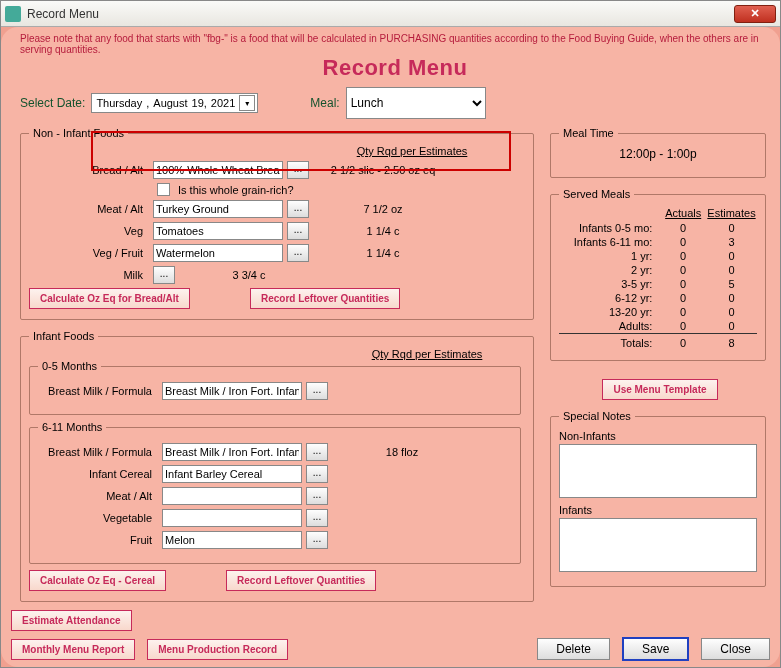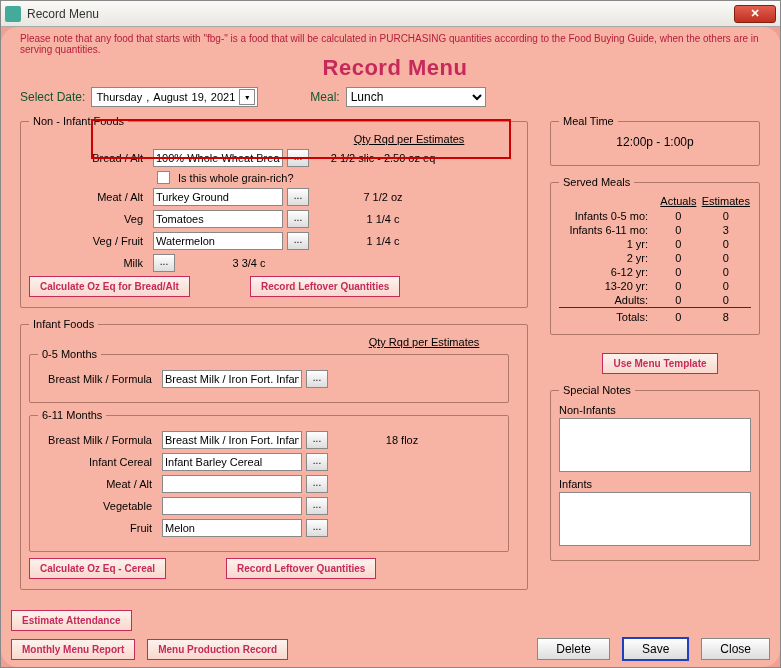--- a/index.html
+++ b/index.html
@@ -10,25 +10,25 @@
   .titlebar .title { font-size: 12px; color: #333; flex: 1; }
   .closebtn { width: 42px; height: 18px; background: linear-gradient(#e06050,#c03020); border: 1px solid #802010; border-radius: 3px; color: #fff; font-size: 11px; line-height: 14px; text-align: center; cursor: pointer; font-weight: bold;}
   .body { flex: 1; background: #f7b4a5; position: relative; padding: 6px 10px 8px 19px; border-radius: 17px; }
   .note { font-size: 10px; color: #b51c3c; margin-bottom: 2px; }
   .pagetitle { font-size: 22px; font-weight: bold; color: #c62a5a; text-align: center; margin: -2px 0 6px 0; letter-spacing: .5px;}
   .toprow { display: flex; align-items: center; gap: 6px; font-size: 12px; margin-bottom: 8px; }
   .toprow .lbl { color: #14532d; }
   .datebox { display: inline-flex; align-items: center; background: #fff; border: 1px solid #888; height: 20px; padding: 0 2px; font-size: 11px; }
   .datebox span { padding: 0 2px; }
   .datebox .dropbtn { width: 16px; height: 16px; border: 1px solid #888; margin-left: 2px; display:flex;align-items:center;justify-content:center;font-size:8px;}
-  select.meal { width: 140px; height: 20px; font-size: 12px; border:1px solid #888; background:#fff;}
+  select.meal { width: 140px; height: 32px; font-size: 12px; border:1px solid #888; background:#fff;}
   .main { display: flex; gap: 12px; }
   .leftcol { flex: 1; }
   .rightcol { width: 220px; }
-  fieldset { border: 1px solid #b07868; border-radius: 2px; margin: 0 10px 10px 0; padding: 6px 8px 10px 8px; position: relative; }
+  fieldset { border: 1px solid #b07868; border-radius: 2px; margin: 0 4px 10px 0; padding: 6px 8px 10px 8px; position: relative; }
   legend { font-size: 11px; padding: 0 4px; color: #000; }
   .row { display: flex; align-items: center; margin: 4px 0; font-size: 11px; gap: 4px;}
   .rlabel { width: 120px; text-align: right; padding-right: 6px; color:#000;}
   input.food { width: 130px; height: 18px; border: 1px solid #888; font-size: 11px; padding: 0 2px; background:#fff;}
   input.food.wide { width: 140px; }
   .dots { width: 22px; height: 18px; border: 1px solid #888; background: linear-gradient(#fefefe,#ddd); font-size: 10px; text-align: center; line-height:14px; cursor:pointer;}
   .qtycol { width: 140px; text-align: center; font-size: 11px; }
   .qtyhead { font-size: 11px; text-decoration: underline; text-align: center; color:#000;}
   .hlbox { border: 2px solid #c00; position: absolute; }
   .cb { width: 13px; height: 13px; border:1px solid #888; background:#fff; display:inline-block; margin-right:4px;}
@@ -216,20 +216,25 @@
                   <td class="l">1 yr:</td>
                   <td class="n">0</td>
                   <td class="n">0</td>
                 </tr>
             <tr>
                   <td class="l">2 yr:</td>
                   <td class="n">0</td>
                   <td class="n">0</td>
                 </tr>
             <tr>
+                  <td class="l">3-5 yr:</td>
+                  <td class="n">0</td>
+                  <td class="n">5</td>
+                </tr>
+            <tr>
                   <td class="l">6-12 yr:</td>
                   <td class="n">0</td>
                   <td class="n">0</td>
                 </tr>
             <tr>
                   <td class="l">13-20 yr:</td>
                   <td class="n">0</td>
                   <td class="n">0</td>
                 </tr>
             <tr>

